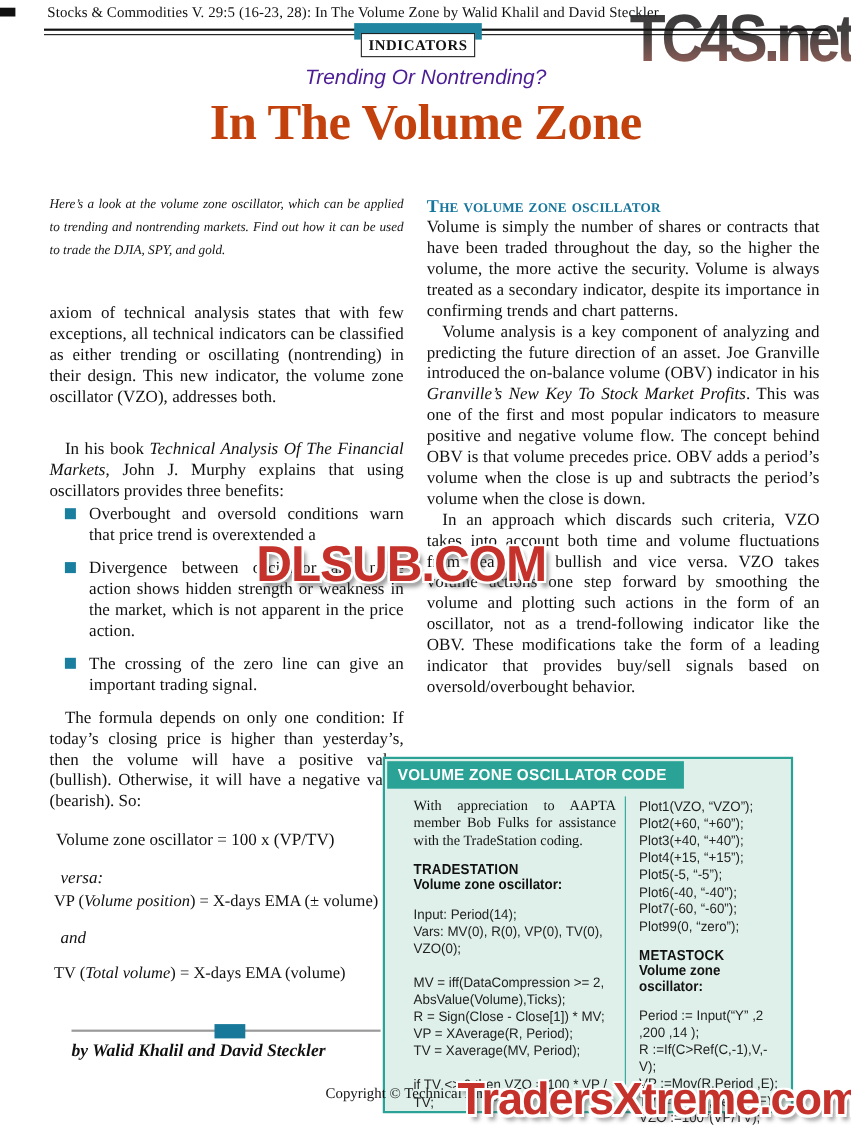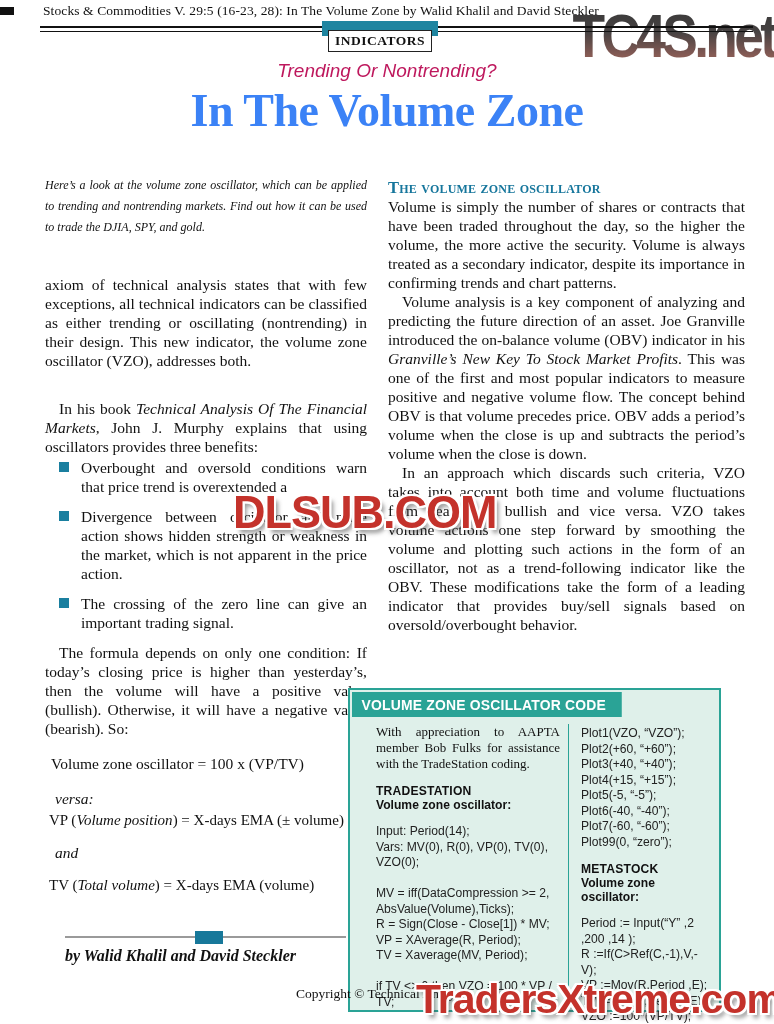--- a/index.html
+++ b/index.html
@@ -22,25 +22,25 @@
   }
   .tc4s {
     position:absolute; right:0px; top:0px; z-index:5; opacity:.93;
     font-family:"Liberation Sans", sans-serif; font-weight:bold; font-size:58px; letter-spacing:-4px;
     transform:scale(.92,1.05); transform-origin:top right;
     background:linear-gradient(180deg,#2e2d2d 18%, #383434 45%, #8a544c 85%);
     -webkit-background-clip:text; background-clip:text; color:transparent;
   }
   .kicker {
     position:absolute; left:0; top:60px; width:774px; text-align:center;
-    font-family:"Liberation Sans", sans-serif; font-style:italic; font-size:19px; color:#be185d;
+    font-family:"Liberation Sans", sans-serif; font-style:italic; font-size:19px; color:#4c1d95;
   }
   .title {
     position:absolute; left:0; top:84px; width:774px; text-align:center;
-    font-weight:bold; font-size:46px; letter-spacing:-.5px; color:#3b82f6;
+    font-weight:bold; font-size:46px; letter-spacing:-.5px; color:#c2410c;
   }
   
   .colL { position:absolute; left:45px; top:175px; width:322px; font-size:15.5px; line-height:19px; }
   .colR { position:absolute; left:388px; top:178px; width:357px; font-size:15.5px; line-height:19px; }
   .just { text-align:justify; }
   .indent { text-indent:14px; }
   .intro { font-style:italic; font-size:12px; line-height:21px; }
   
   .open-block { margin-top:37px; min-height:114px; }
   .art {

